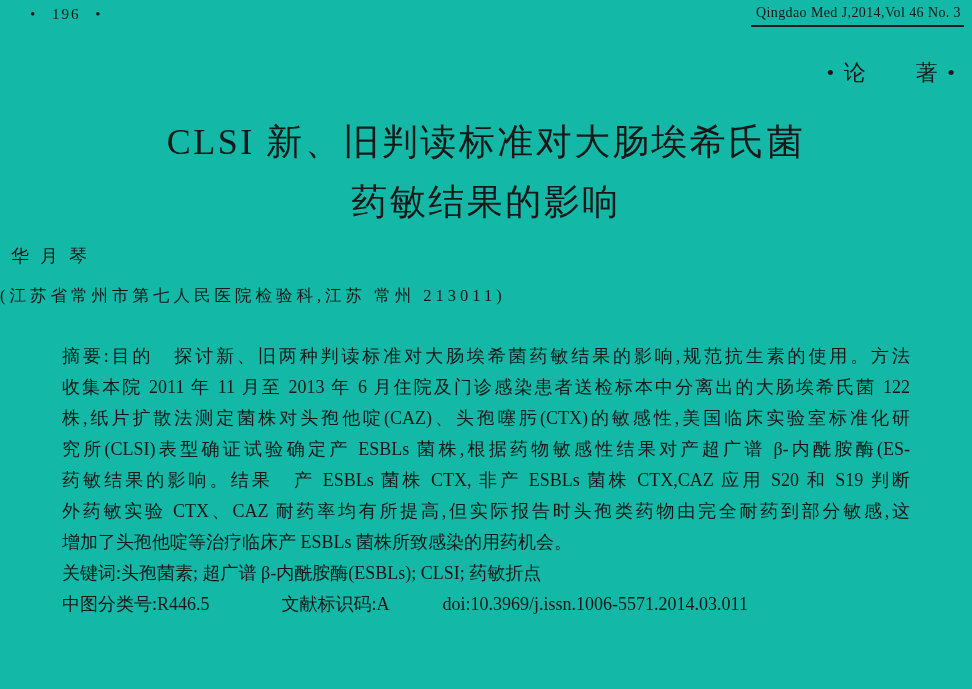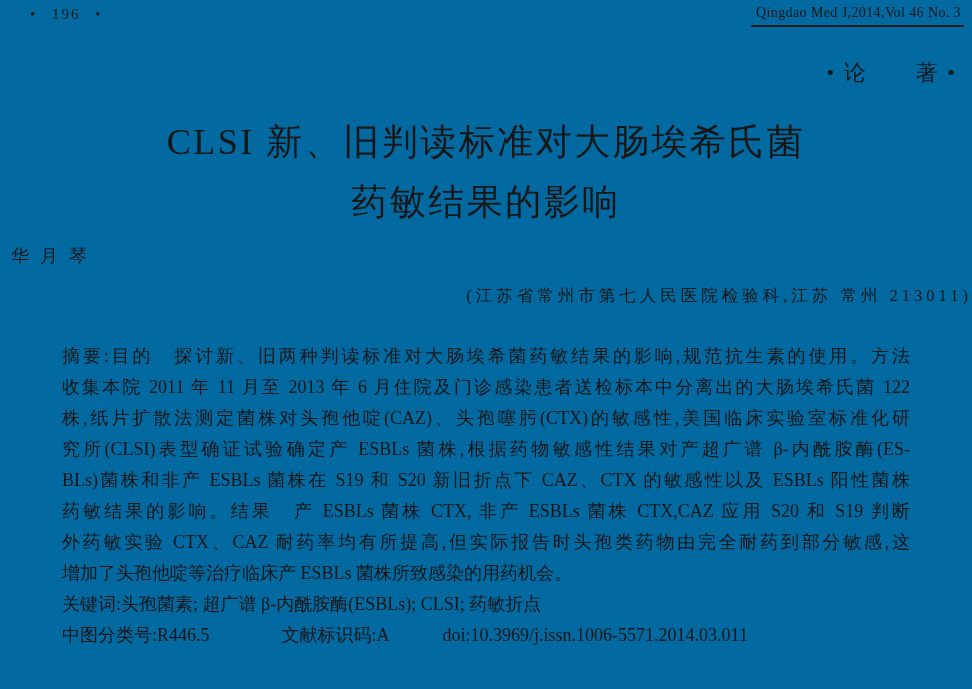--- a/index.html
+++ b/index.html
@@ -1,21 +1,21 @@
 <!DOCTYPE html>
 <html><head>
 <meta charset="utf-8">
 <style>
   html, body { margin: 0; padding: 0; background: #e8e8e8; }
   .page {
     position: relative;
     width: 972px;
     height: 689px;
     margin: 0 auto;
-    background: #0369a1;
+    background: #14b8a6;
     color: #171717;
     font-family: "Liberation Serif", "DejaVu Serif", serif;
     overflow: hidden;
   }
   .page-num {
     position: absolute;
     left: 30px;
     top: 6px;
     font-size: 15px;
     letter-spacing: 2px;
@@ -61,21 +61,21 @@
     letter-spacing: 11px;
     padding-left: 11px;
     box-sizing: border-box;
     line-height: 24px;
   }
   .affiliation {
     position: absolute;
     top: 283px;
     left: 0;
     width: 100%;
-    text-align: right;
+    text-align: left;
     font-size: 16.5px;
     letter-spacing: 4px;
     line-height: 26px;
   }
   .body-text {
     position: absolute;
     left: 62px;
     top: 341px;
     width: 848px;
     font-size: 18px;
@@ -96,20 +96,19 @@
     <span class="tline">CLSI 新、旧判读标准对大肠埃希氏菌</span>
     <span class="tline">药敏结果的影响</span>
   </h1>
   <div class="author">华月琴</div>
   <div class="affiliation">(江苏省常州市第七人民医院检验科,江苏 常州 213011)</div>
   <div class="body-text" id="body-lines">
       <div class="bline just"><span class="bold">摘要:目的</span><span>　探讨新、旧两种判读标准对大肠埃希菌药敏结果的影响,规范抗生素的使用。</span><span class="bold">方法</span></div>
       <div class="bline just"><span>收集本院 2011 年 11 月至 2013 年 6 月住院及门诊感染患者送检标本中分离出的大肠埃希氏菌 122</span></div>
       <div class="bline just"><span>株,纸片扩散法测定菌株对头孢他啶(CAZ)、头孢噻肟(CTX)的敏感性,美国临床实验室标准化研</span></div>
       <div class="bline just"><span>究所(CLSI)表型确证试验确定产 ESBLs 菌株,根据药物敏感性结果对产超广谱 β-内酰胺酶(ES-</span></div>
-      <div class="bline just"><span>BLs)菌株和非产 ESBLs 菌株在 S19 和 S20 新旧折点下 CAZ、CTX 的敏感性以及 ESBLs 阳性菌株</span></div>
       <div class="bline just"><span>药敏结果的影响。</span><span class="bold">结果</span><span>　产 ESBLs 菌株 CTX, 非产 ESBLs 菌株 CTX,CAZ 应用 S20 和 S19 判断</span></div>
       <div class="bline just"><span>外药敏实验 CTX、CAZ 耐药率均有所提高,但实际报告时头孢类药物由完全耐药到部分敏感,这</span></div>
       <div class="bline"><span>增加了头孢他啶等治疗临床产 ESBLs 菌株所致感染的用药机会。</span></div>
       <div class="bline"><span>关键词:头孢菌素; 超广谱 β-内酰胺酶(ESBLs); CLSI; 药敏折点</span></div>
       <div class="bline"><span>中图分类号:R446.5</span><span>　　　　</span><span>文献标识码:A</span><span>　　　</span><span class="bold">doi</span><span>:10.3969/j.issn.1006-5571.2014.03.011</span></div>
     </div>
 </div>
 
 </body></html>

